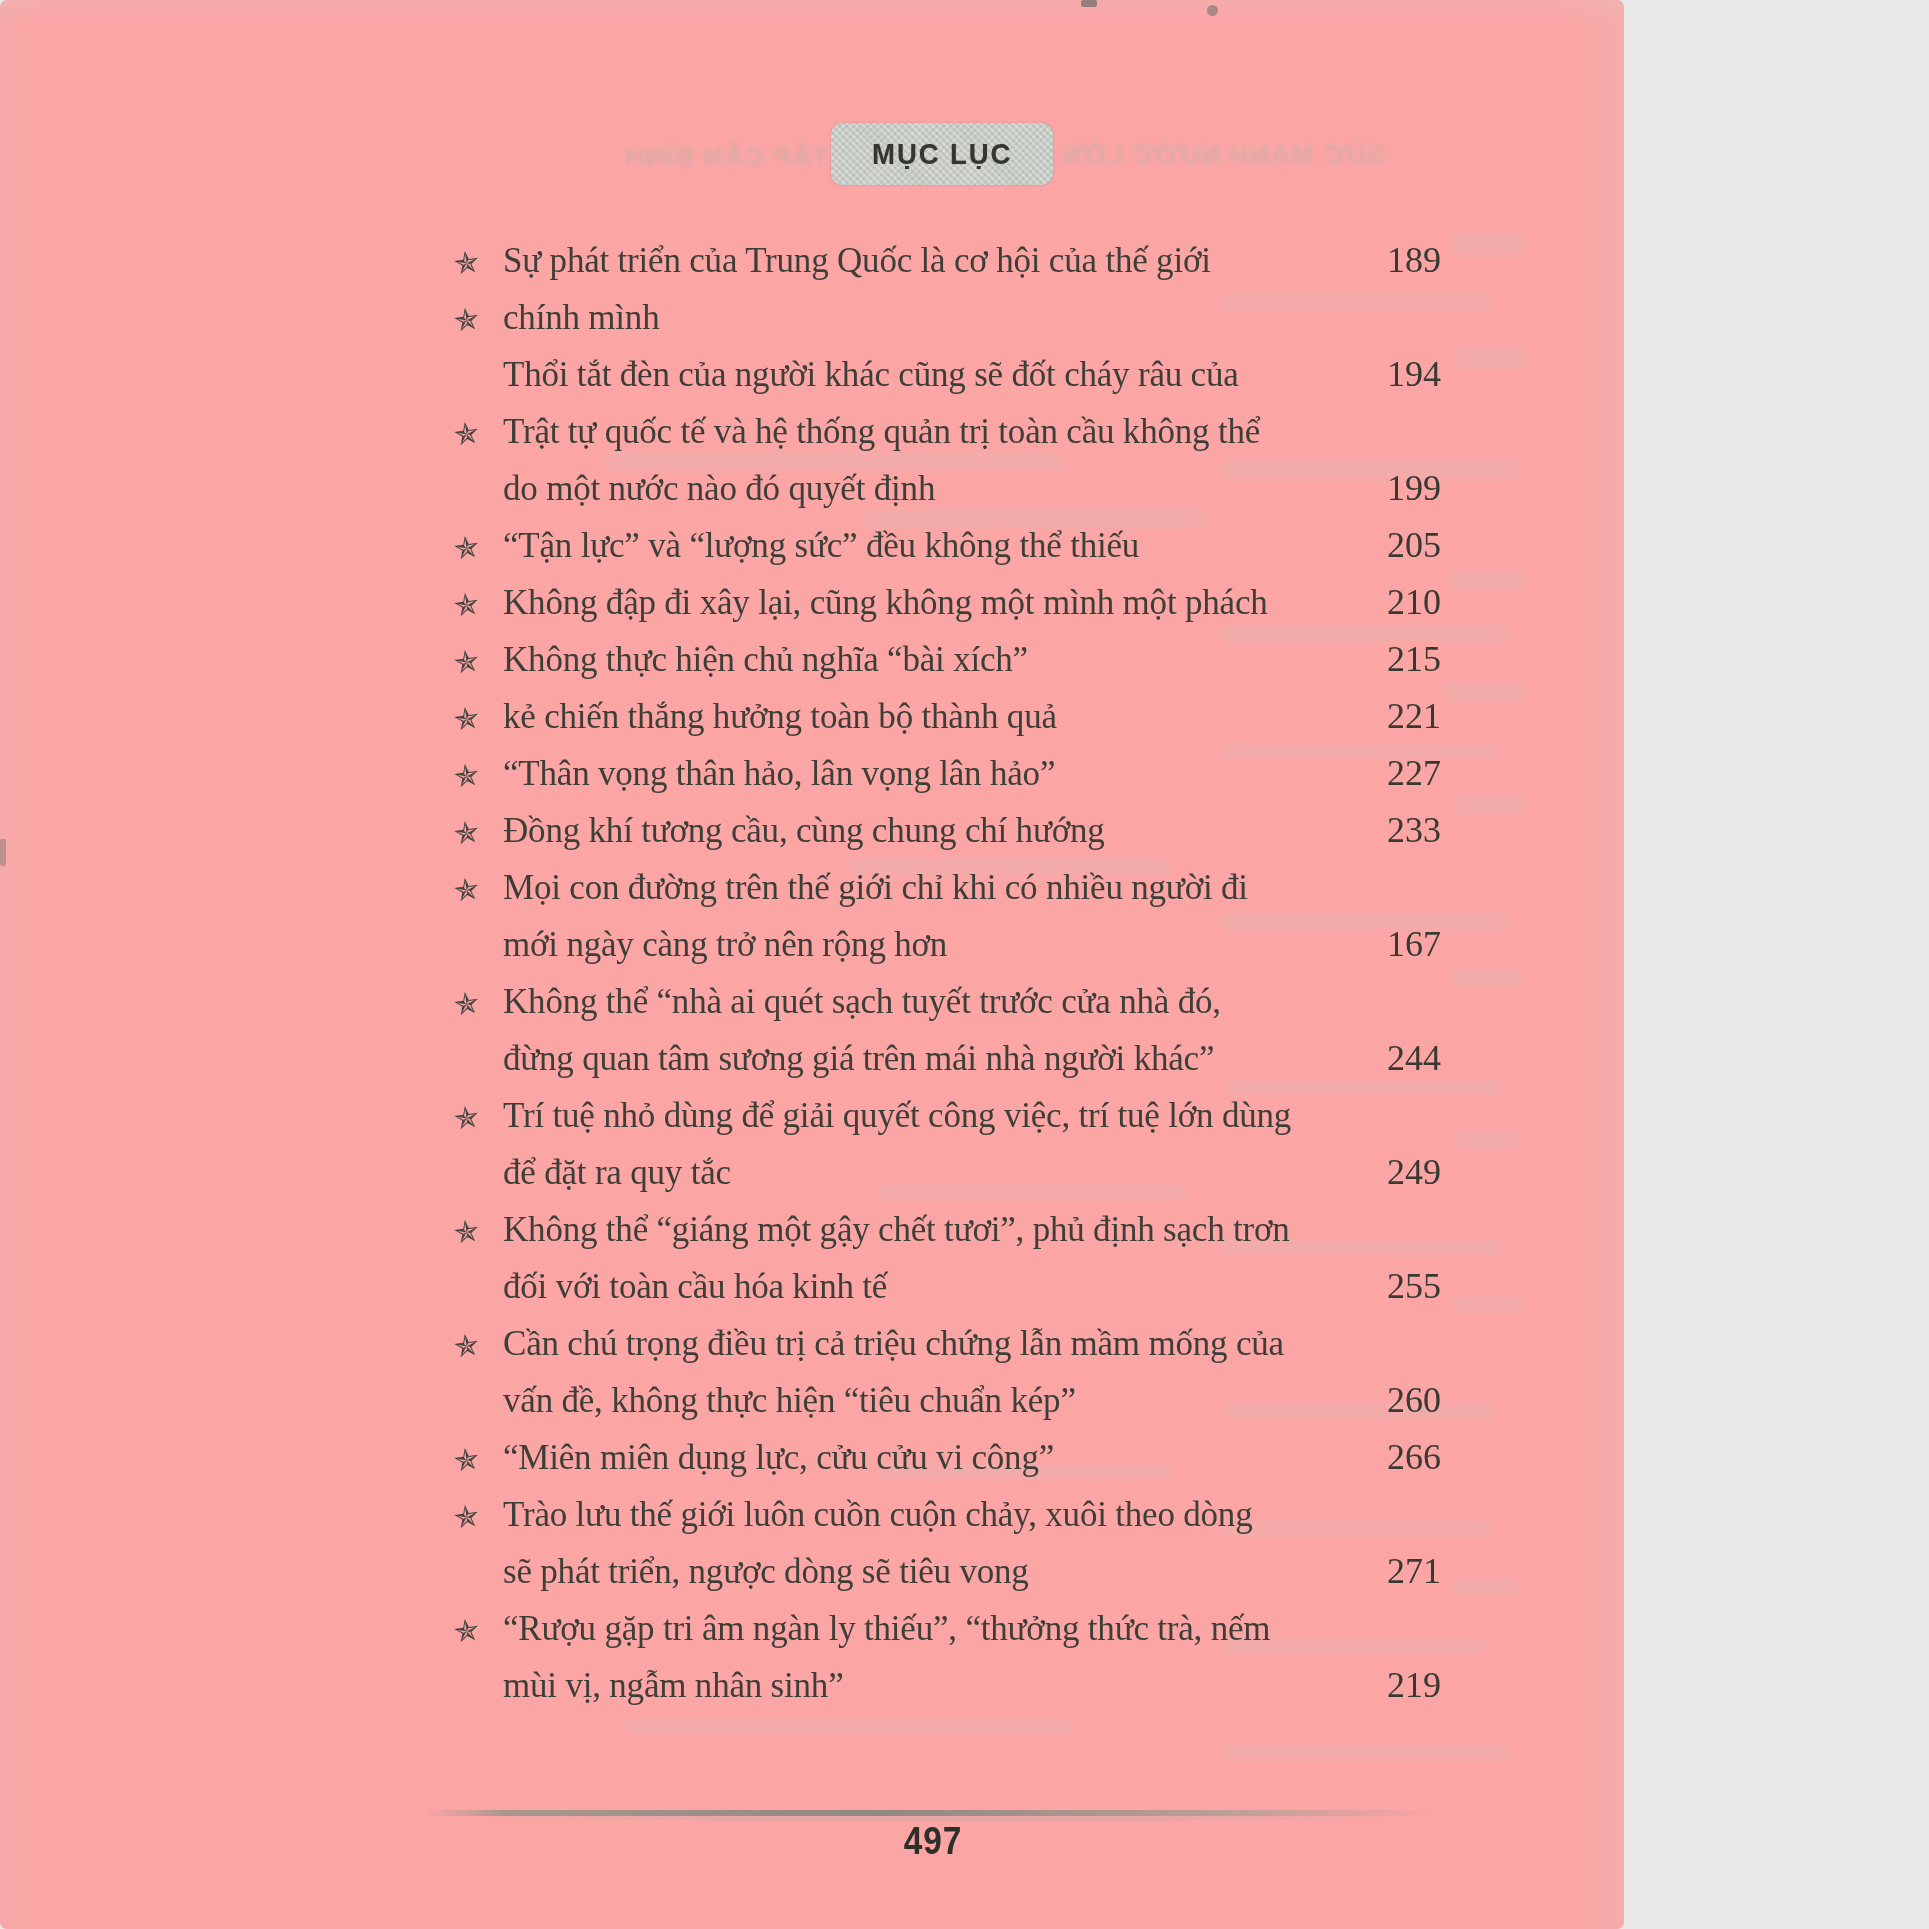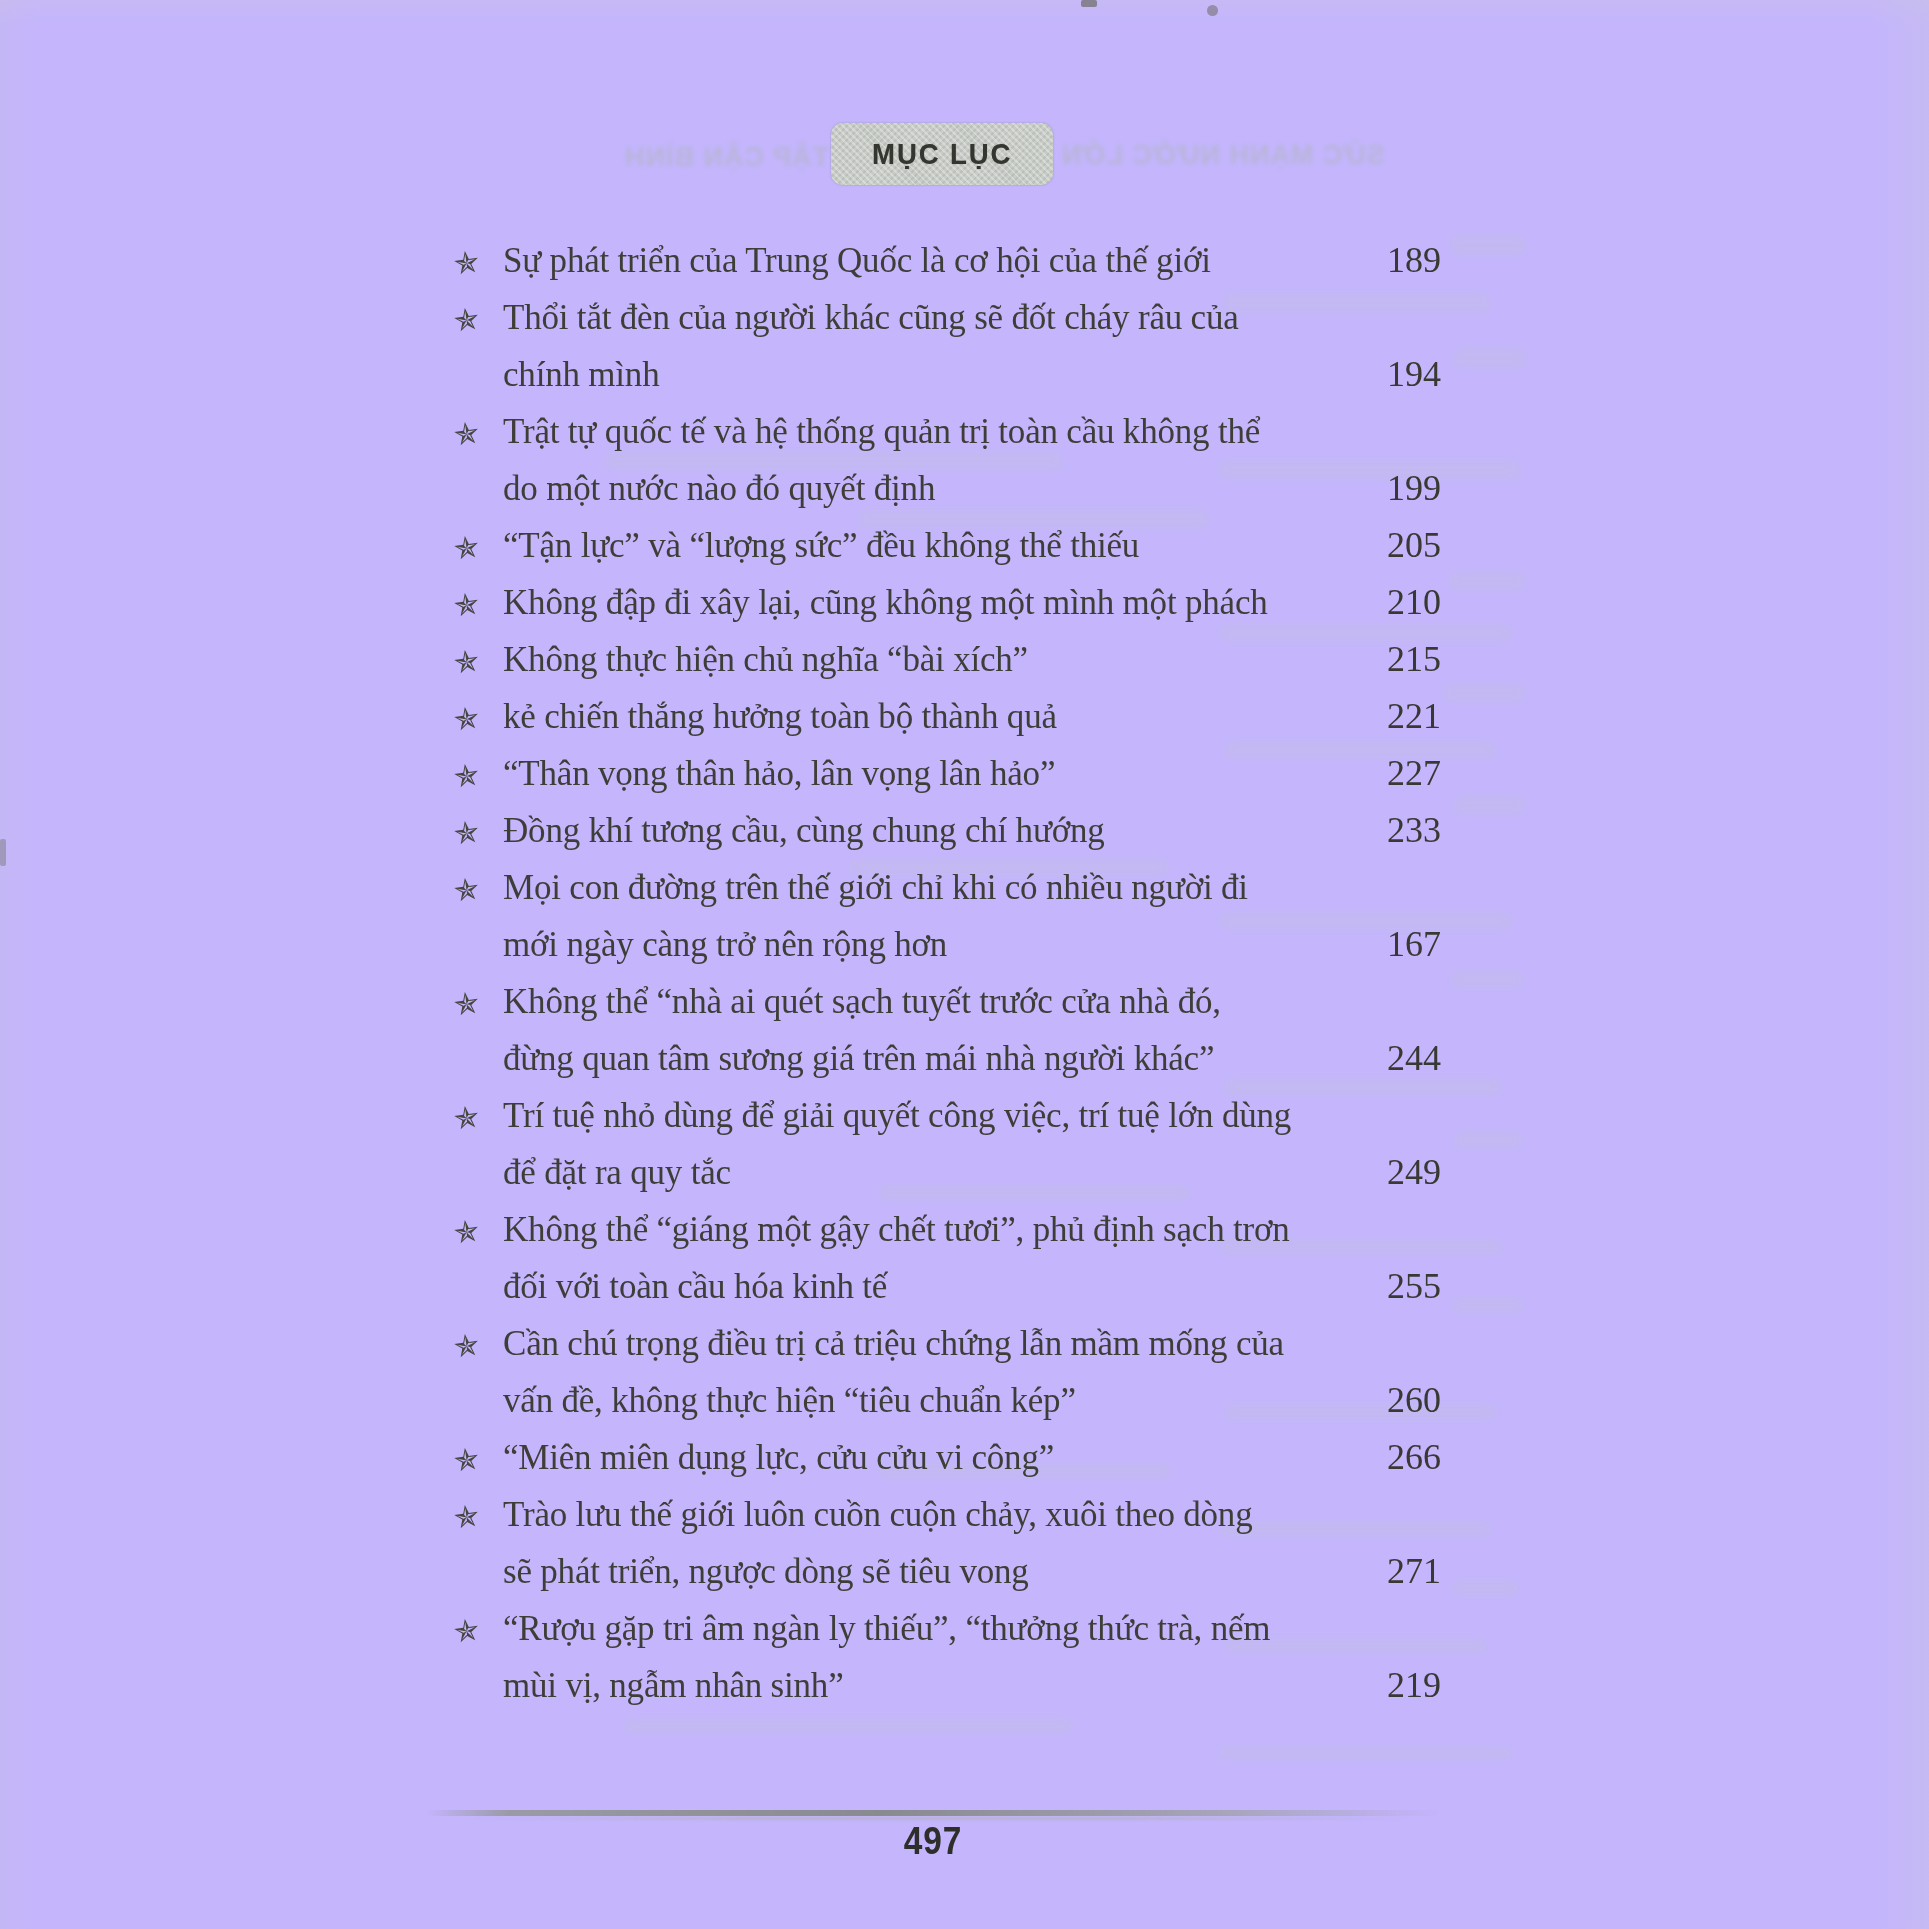--- a/index.html
+++ b/index.html
@@ -1,22 +1,23 @@
 <!DOCTYPE html>
 <html><head>
 <meta charset="utf-8">
 <style>
   html,body{margin:0;padding:0;background:#e8e8e6;}
   .page{
     position:relative;
-    width:1929px;height:1929px;
-    background:#c4b5fd;
+    width:1624px;height:1929px;
+    background:#fca5a5;
     overflow:hidden;
     font-family:"Liberation Serif", serif;
     color:#3e3e39;
+    border-radius:7px;
   }
   
   .page::before{
     content:"";position:absolute;inset:0;
     background:
       linear-gradient(90deg, rgba(200,200,195,.12) 0, rgba(255,255,255,0) 39px),
       linear-gradient(270deg, rgba(205,208,200,.18) 0, rgba(255,255,255,0) 59px),
       linear-gradient(180deg, rgba(210,210,205,.15) 0, rgba(255,255,255,0) 25px);
     pointer-events:none;
   }
@@ -142,22 +143,22 @@
   </div>
 
   <div class="toc" id="toc">
       <div class="entry">
         <span class="star">✯</span>
         <div class="line">Sự phát triển của Trung Quốc là cơ hội của thế giới</div>
         <span class="pageno">189</span>
       </div>
       <div class="entry">
         <span class="star">✯</span>
+        <div class="line">chính mình</div>
         <div class="line">Thổi tắt đèn của người khác cũng sẽ đốt cháy râu của</div>
-        <div class="line">chính mình</div>
         <span class="pageno">194</span>
       </div>
       <div class="entry">
         <span class="star">✯</span>
         <div class="line">Trật tự quốc tế và hệ thống quản trị toàn cầu không thể</div>
         <div class="line">do một nước nào đó quyết định</div>
         <span class="pageno">199</span>
       </div>
       <div class="entry">
         <span class="star">✯</span>

